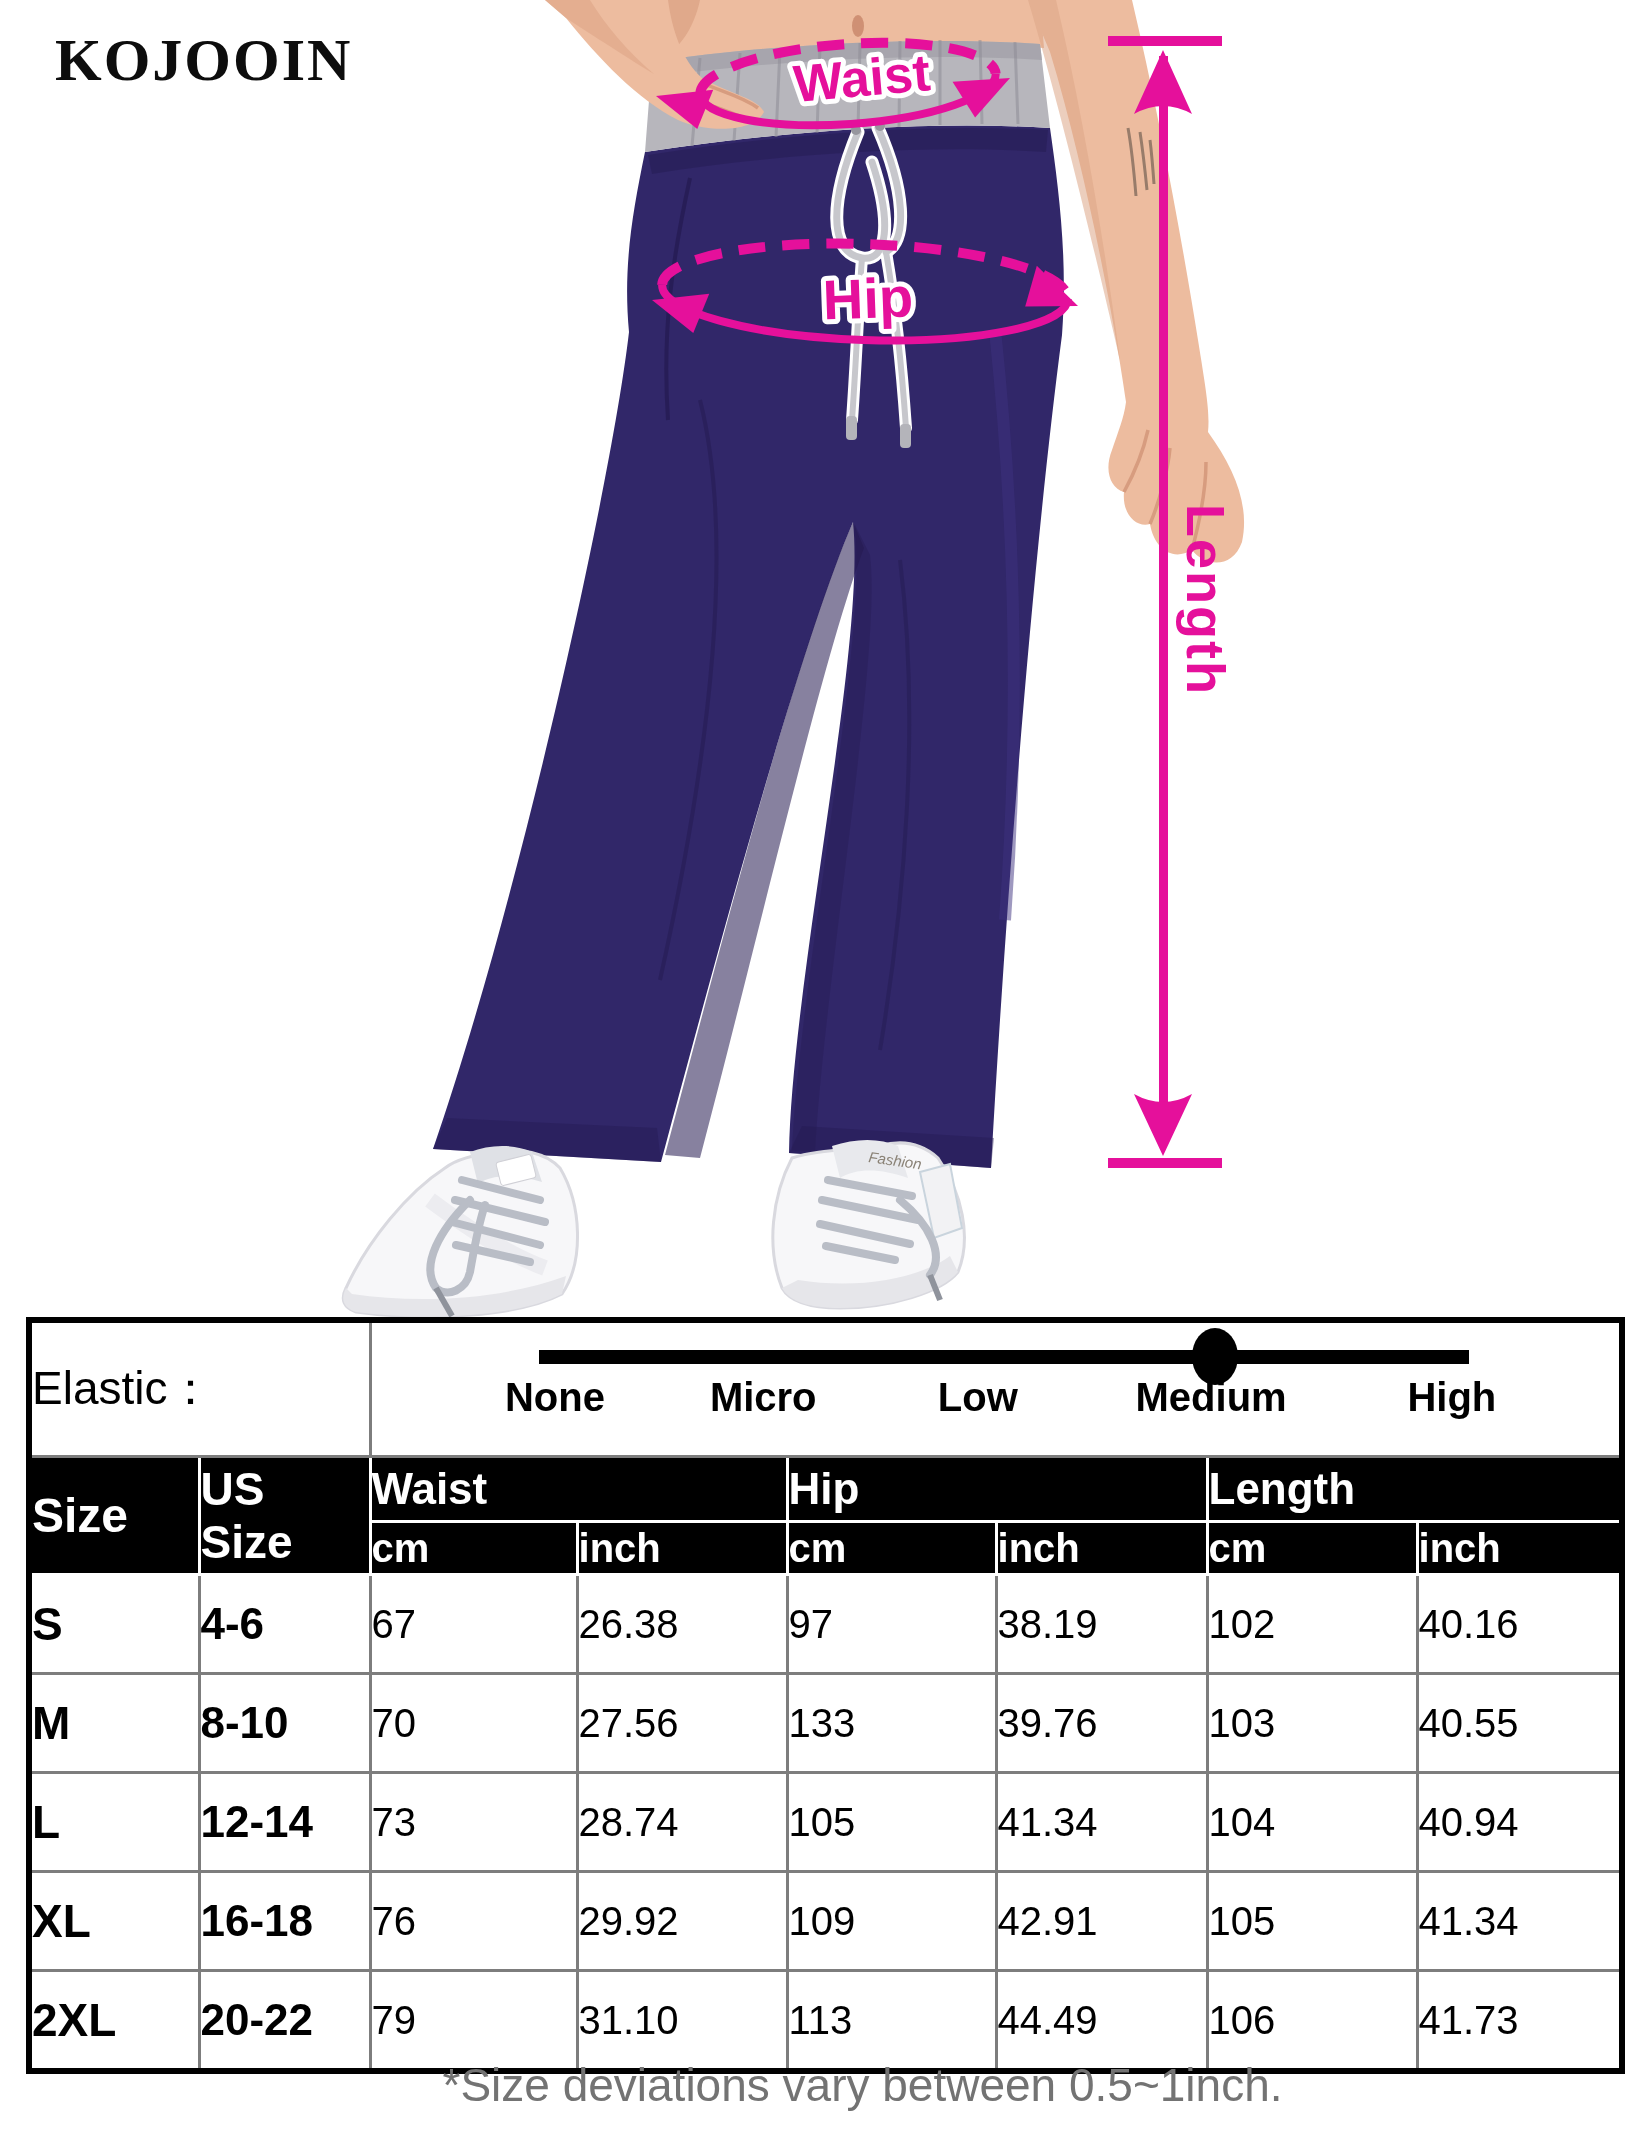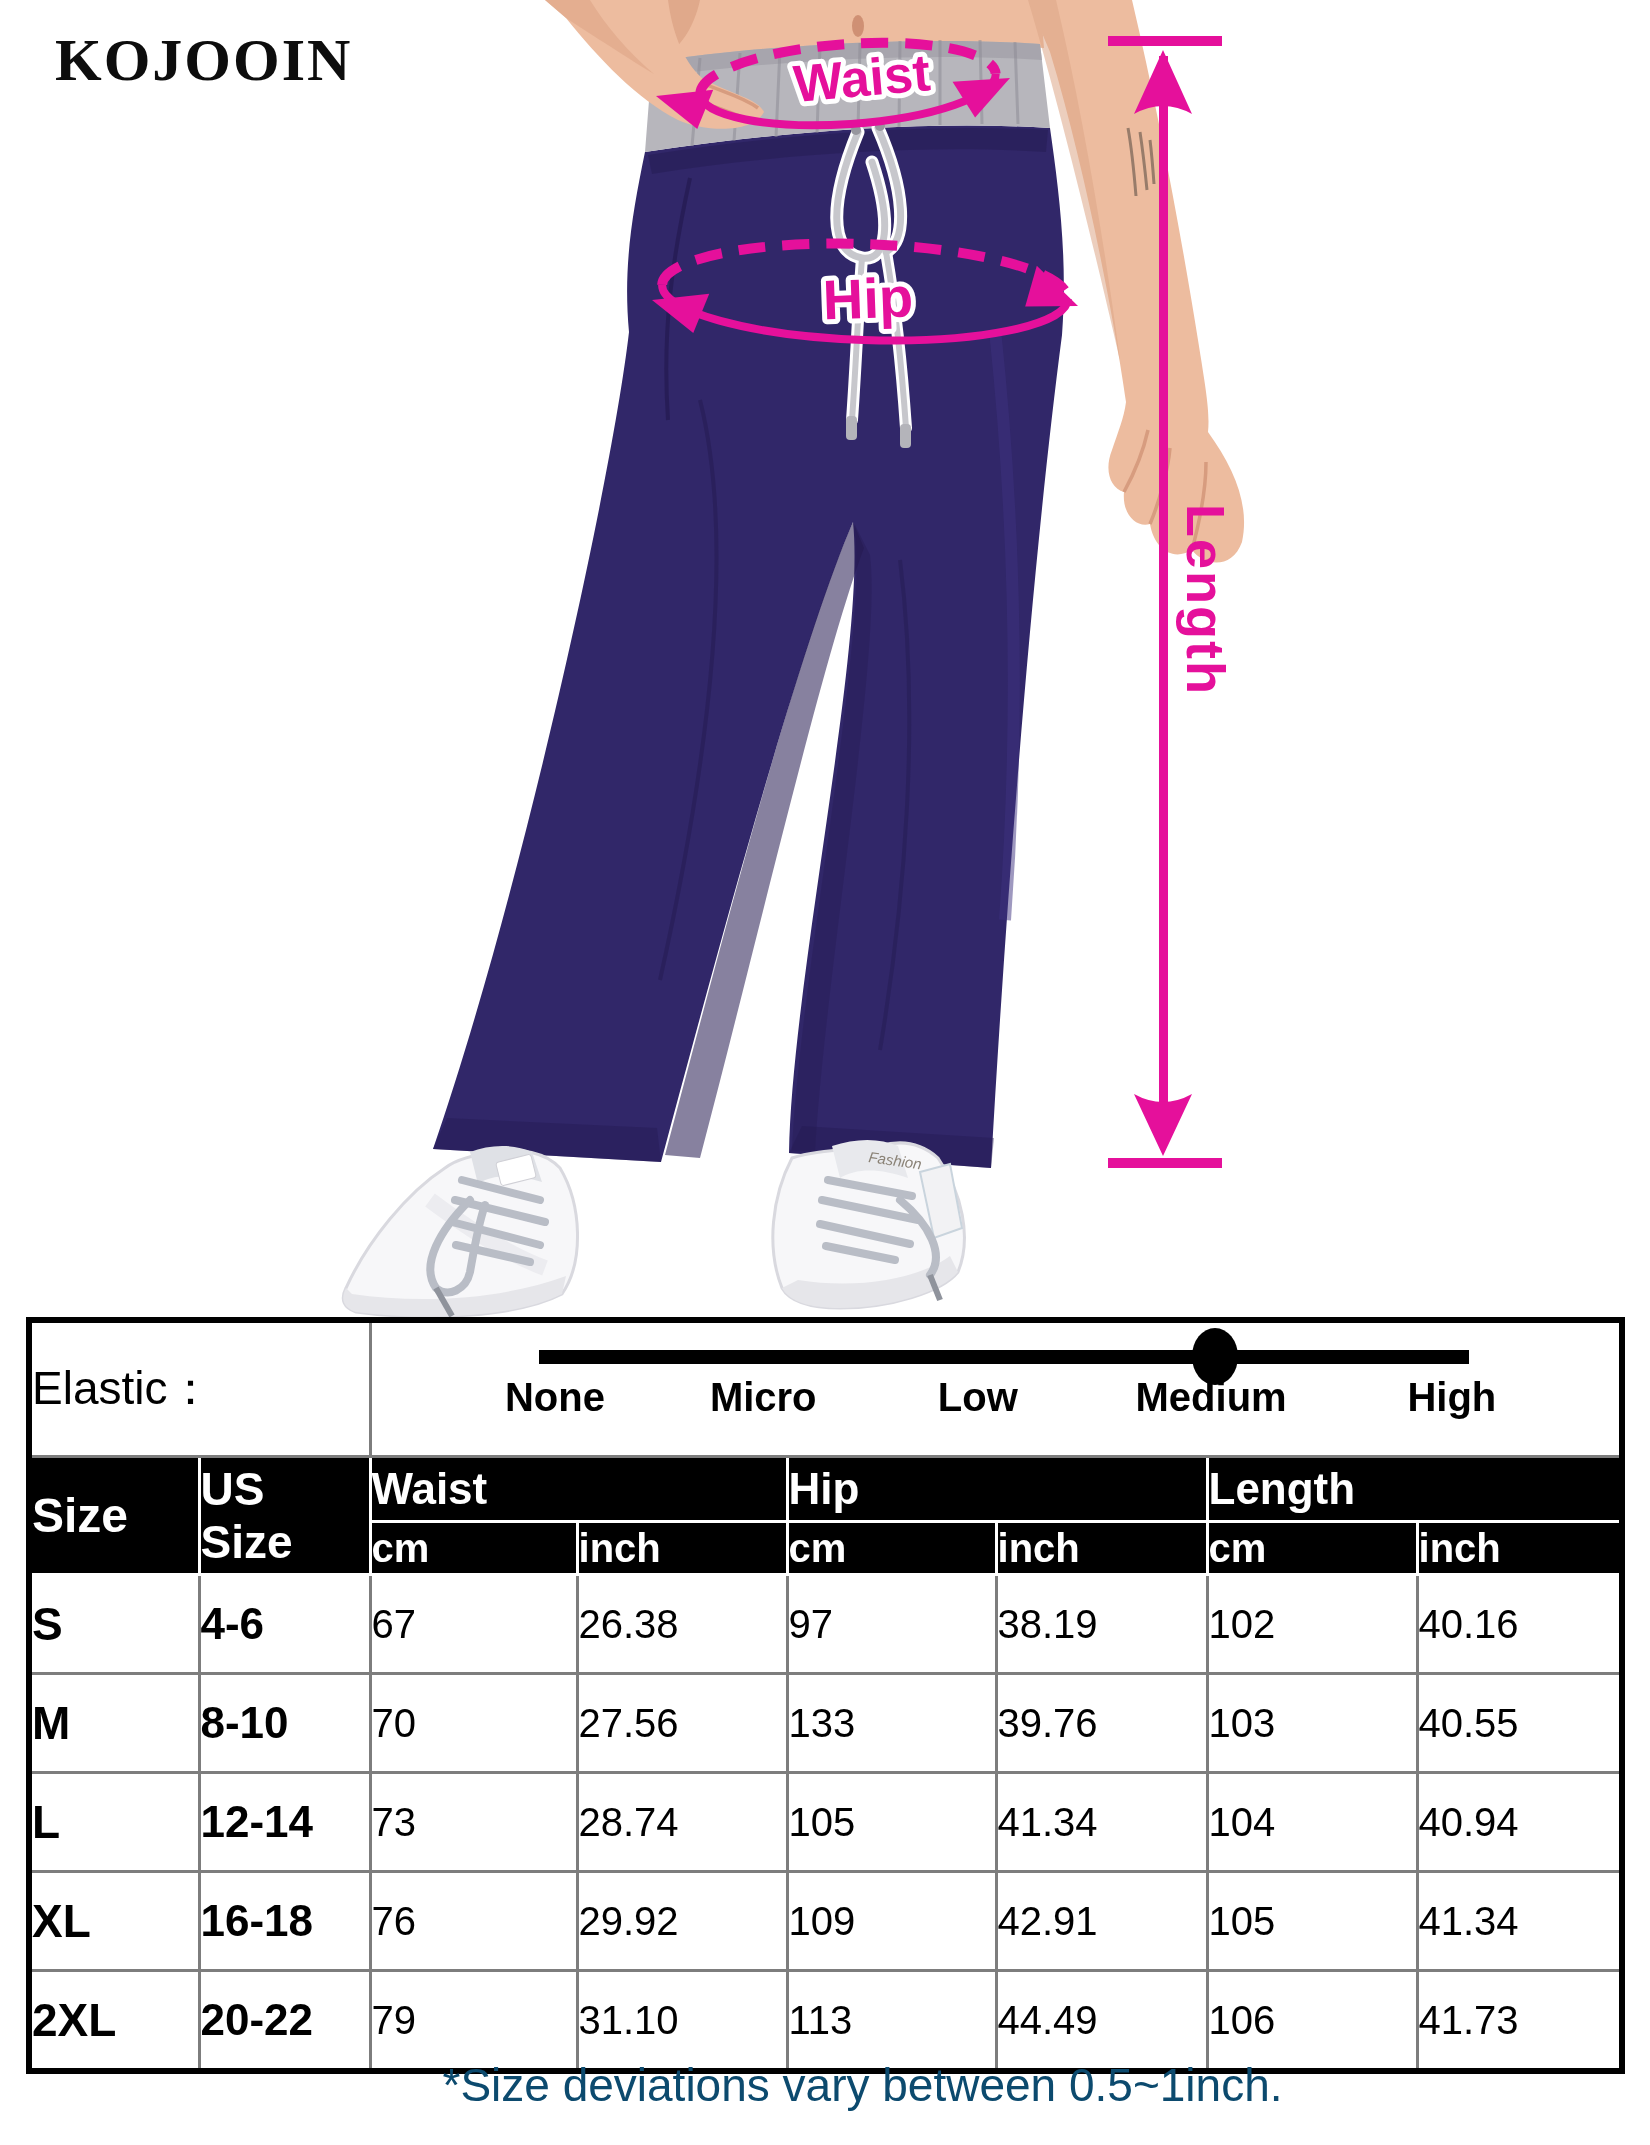--- a/index.html
+++ b/index.html
@@ -25,21 +25,21 @@
   .head th{background:#000;color:#fff;border:3px solid #ffffff;font-weight:bold;}
   .group-th{height:62px;font-size:44px;}
   .corner-th{font-size:48px;}
   .us-th{font-size:46px;line-height:1.15;}
   .unit-th{height:50px;font-size:40px;}
   .size-table td.c0{font-size:46px;font-weight:bold;}
   .size-table td.c1{font-size:44px;font-weight:bold;}
   .data-row td{height:96px;font-size:40px;background:#fff;}
   .footnote{position:absolute;left:26px;top:2058px;width:1593px;z-index:2;
             text-align:center;padding-left:80px;box-sizing:border-box;
-            font-size:46px;color:#0c4a6e;}
+            font-size:46px;color:#737373;}
 </style>
 </head>
 <body>
 
 <div class="canvas">
 
   <div class="logo">KOJOOIN</div>
 
   <svg class="photo" width="1650" height="1320" viewBox="0 0 1650 1320">
 

